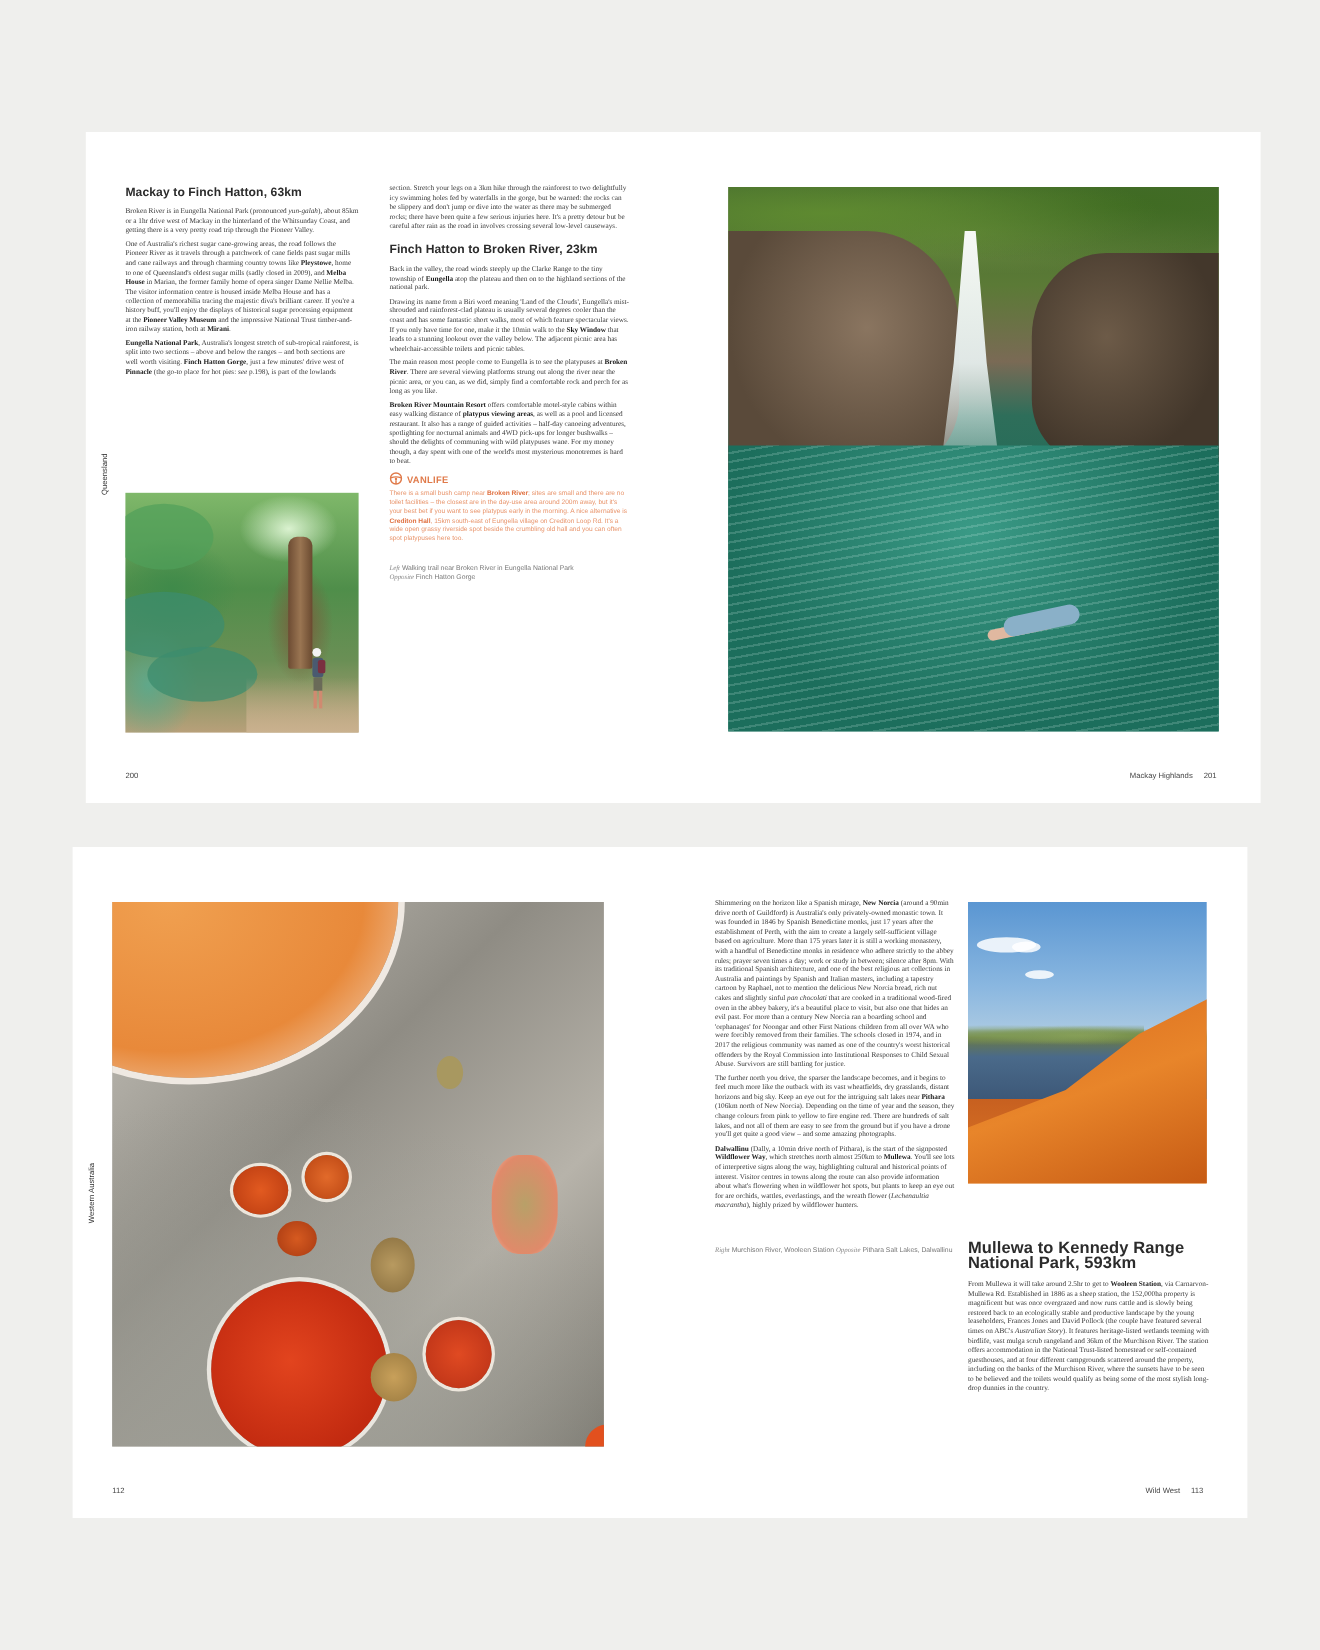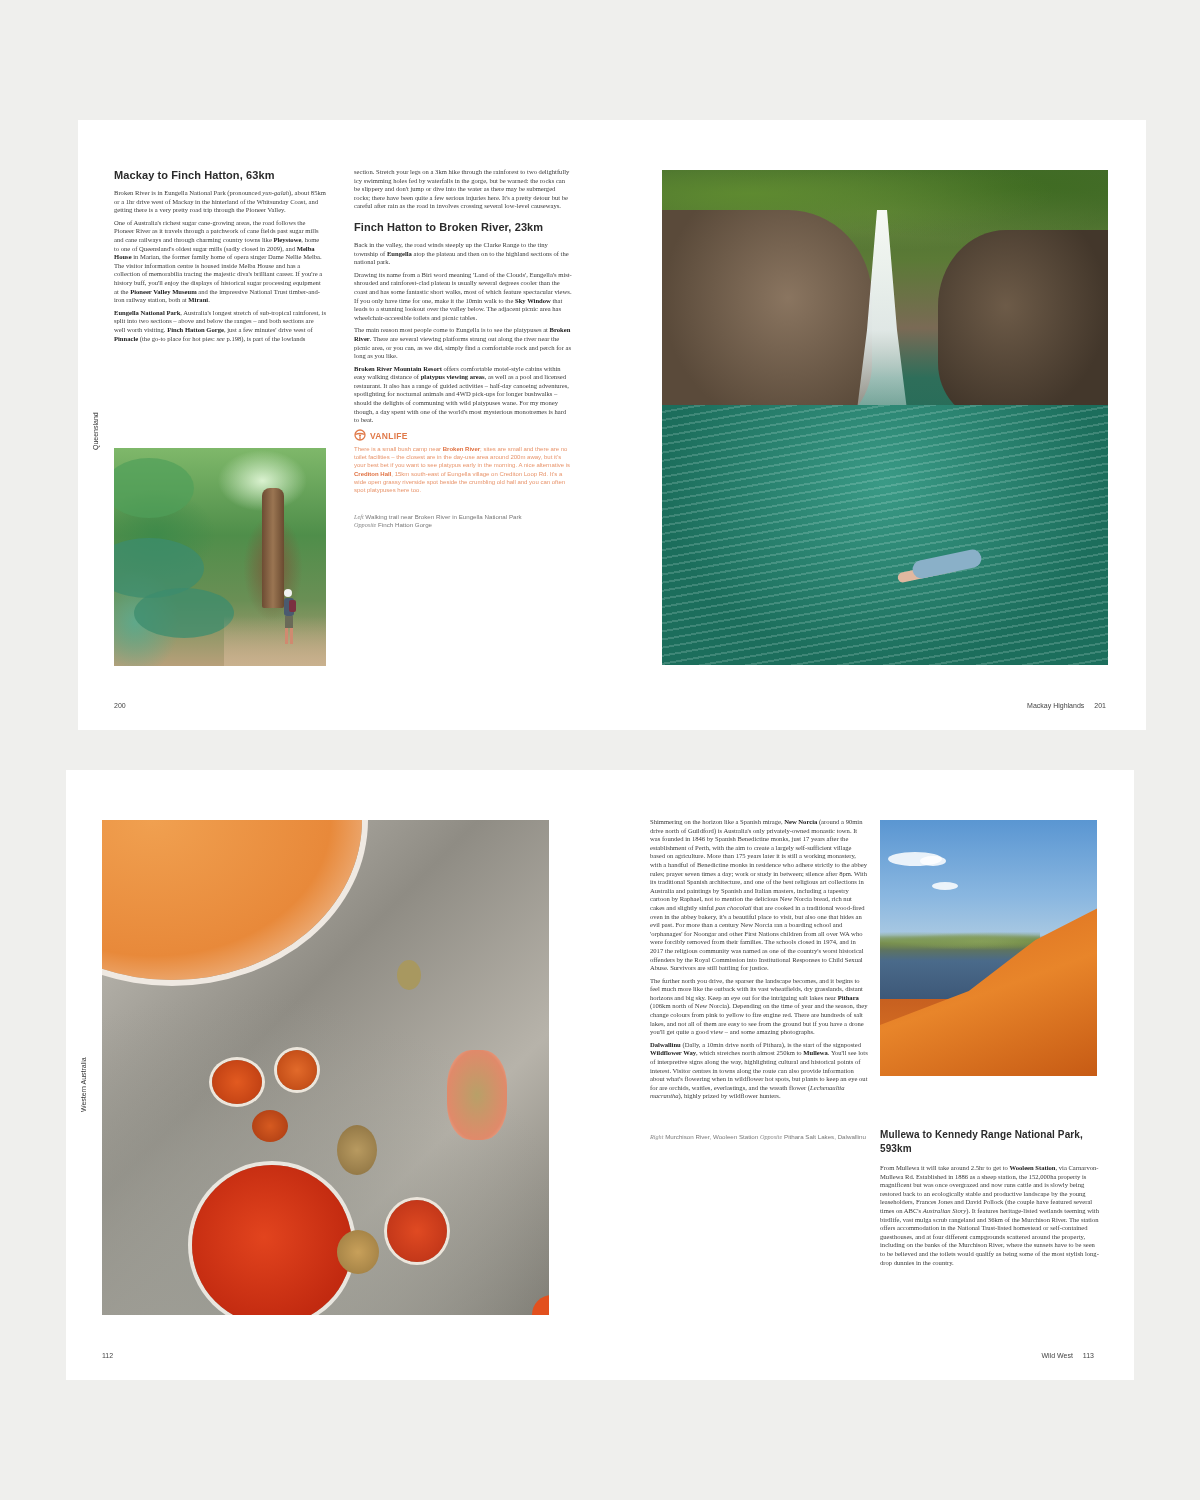--- a/index.html
+++ b/index.html
@@ -175,21 +175,21 @@
 
   <div class="photo river" style="left:814px; top:50px; width:217px; height:256px;">
     <div class="cloud" style="left:8px; top:32px; width:54px; height:14px;"></div>
     <div class="cloud" style="left:40px; top:36px; width:26px; height:10px;"></div>
     <div class="cloud" style="left:52px; top:62px; width:26px; height:8px;"></div>
     <div class="trees"></div>
     <div class="bank"></div>
   </div>
 
   <div class="abs" style="left:814px; top:358px; width:220px;">
-    <h2 class="heading" style="margin-bottom:8px; font-size:10px; line-height:14px;">Mullewa to Kennedy Range National Park, 593km</h2>
+    <h2 class="heading" style="margin-bottom:8px; font-size:15px; line-height:14px;">Mullewa to Kennedy Range National Park, 593km</h2>
     <div class="body rich">
         <p><span>From Mullewa it will take around 2.5hr to get to </span><b>Wooleen Station</b><span>, via Carnarvon-Mullewa Rd. Established in 1886 as a sheep station, the 152,000ha property is magnificent but was once overgrazed and now runs cattle and is slowly being restored back to an ecologically stable and productive landscape by the young leaseholders, Frances Jones and David Pollock (the couple have featured several times on ABC's </span><i>Australian Story</i><span>). It features heritage-listed wetlands teeming with birdlife, vast mulga scrub rangeland and 36km of the Murchison River. The station offers accommodation in the National Trust-listed homestead or self-contained guesthouses, and at four different campgrounds scattered around the property, including on the banks of the Murchison River, where the sunsets have to be seen to be believed and the toilets would qualify as being some of the most stylish long-drop dunnies in the country.</span></p>
       </div>
   </div>
 
   <div class="abs folio" style="left:36px; top:582px;">112</div>
   <div class="abs folio" style="right:40px; top:582px; display:flex; gap:10px;">
     <span>Wild West</span>
     <span>113</span>
   </div>

